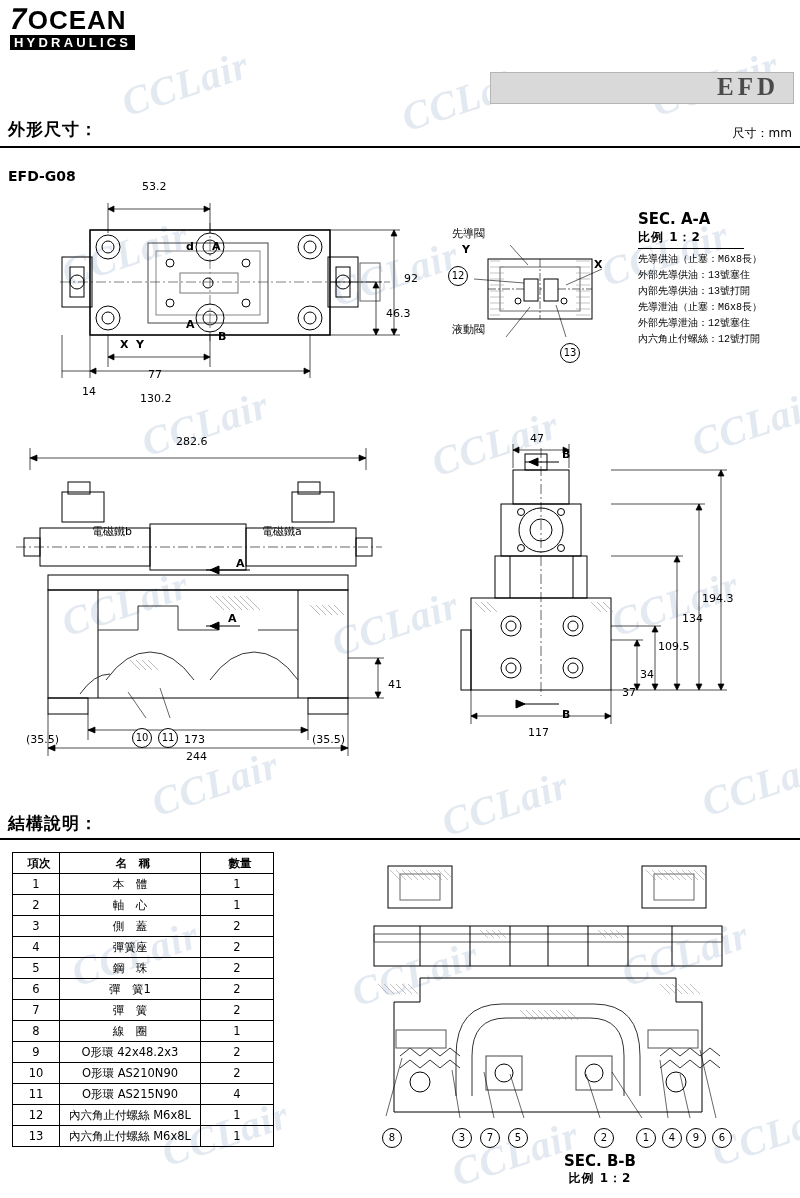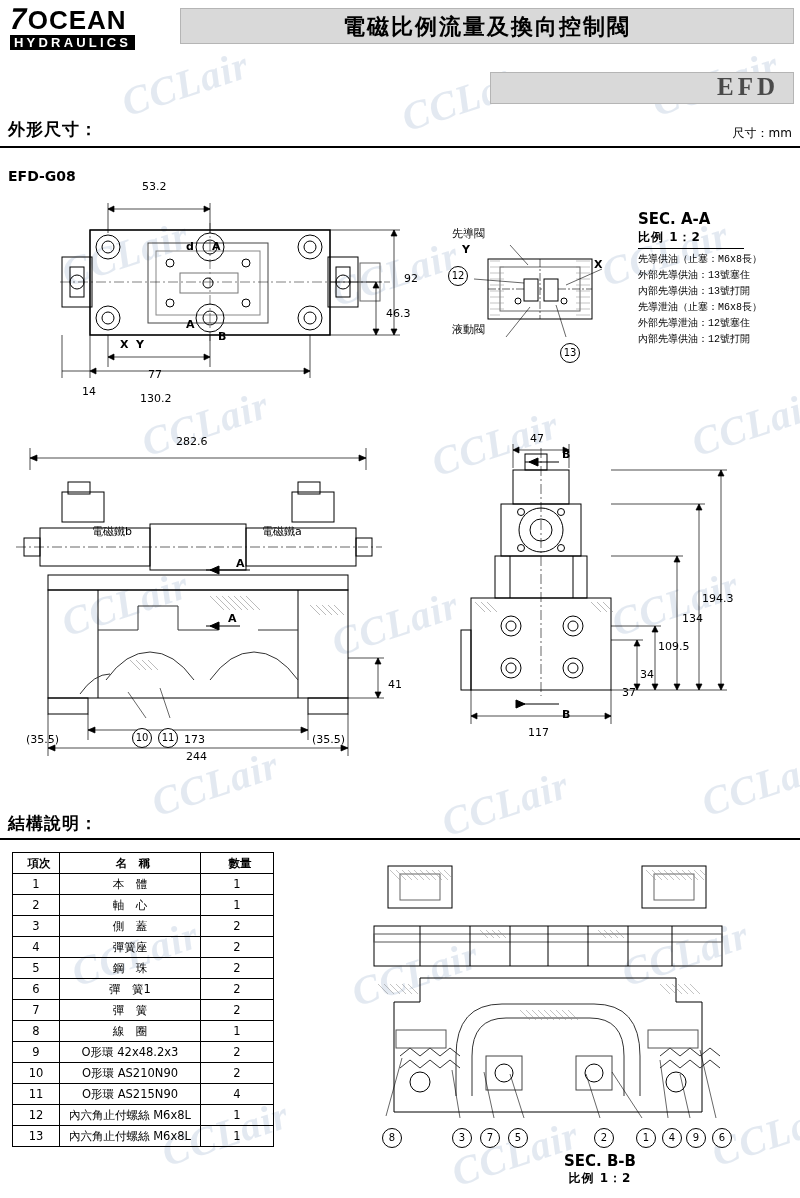--- a/index.html
+++ b/index.html
@@ -127,23 +127,20 @@
       <div class="wm" style="left: 710px; top: 1110px;">CCLair</div>
     </div>
 
   <div class="logo">
     <div class="logo-main">
       <span class="seven">7</span><span>OCEAN</span>
     </div>
     <div class="logo-sub">HYDRAULICS</div>
   </div>
 
-  <div class="title-bar">
-    <div class="t">電磁比例流量及換向控制閥</div>
-  </div>
 
   <div class="series-bar">
     <div class="s">EFD</div>
   </div>
 
   <div class="sec-title" style="left:8px;top:118px;">外形尺寸：</div>
   <div class="unit">尺寸：mm</div>
   <div class="hline" style="left:0;top:146px;width:800px;height:1.5px;"></div>
 
   <div class="model">EFD-G08</div>
@@ -274,21 +271,21 @@
 
   <div class="secaa">
     <div class="h1">SEC. A-A</div>
     <div class="h2">比例 1：2</div>
     <div class="ul"></div>
     <div class="line">先導供油（止塞：M6x8長）</div>
     <div class="line">外部先導供油：13號塞住</div>
     <div class="line">內部先導供油：13號打開</div>
     <div class="line">先導泄油（止塞：M6x8長）</div>
     <div class="line">外部先導泄油：12號塞住</div>
-    <div class="line">內部先導供油：12號打開</div>
+    <div class="line">內六角止付螺絲：12號打開</div>
   </div>
 
   <div class="dw" style="left:10px;top:430px;">
     <svg width="390" height="340" viewBox="0 0 390 340">
       <g fill="none" stroke="#000" stroke-width="1">
 
         <g stroke-width=".7">
           <line x1="20" y1="18" x2="20" y2="40"></line>
           <line x1="356" y1="18" x2="356" y2="40"></line>
           <line x1="20" y1="28" x2="356" y2="28"></line>

